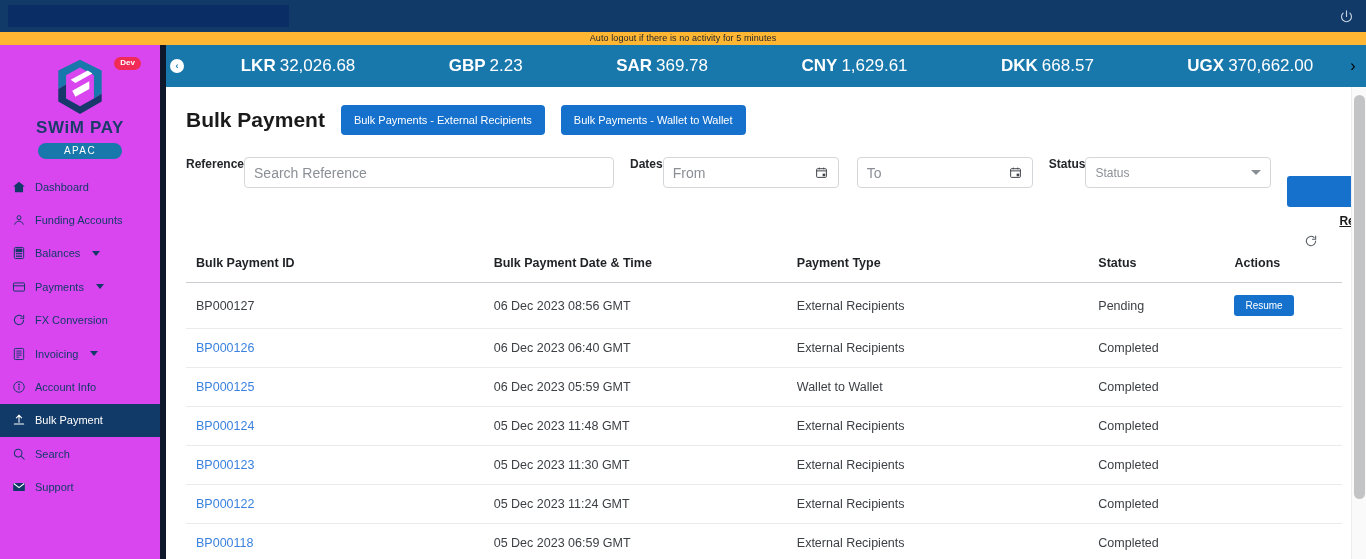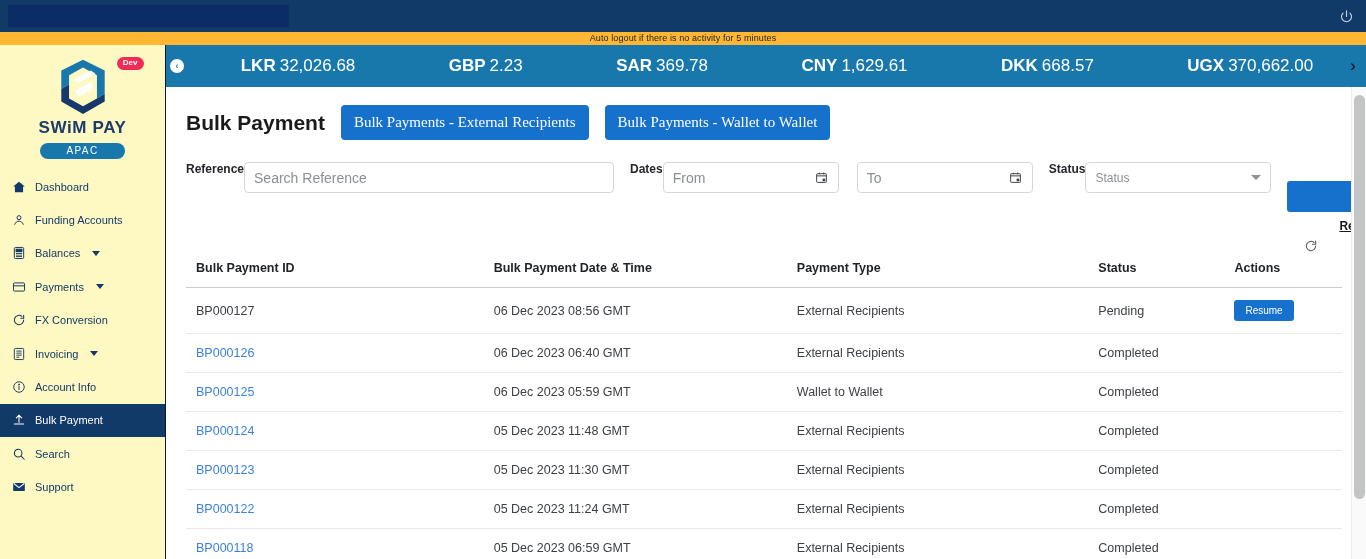--- a/index.html
+++ b/index.html
@@ -34,22 +34,22 @@
     display: flex; align-items: center; justify-content: center;
   }
   .logout-strip span {
     font-size: 9px; color: #23252a; letter-spacing: .1px;
     line-height: 13px; white-space: nowrap;
   }
 
   
   .sidebar {
     position: absolute; left: 0; top: 45px; width: 166px; height: 514px;
-    background: #fef9c3;
-    border-right: 1px solid #0f172a;
+    background: #d946ef;
+    border-right: 6px solid #0f172a;
     overflow: hidden;
   }
   .brand {
     position: relative; height: 122px;
     display: flex; flex-direction: column; align-items: center;
     padding-top: 10px;
   }
   .logo-wrap { position: relative; width: 78px; height: 62px; }
   .dev-badge {
     position: absolute; right: -22px; top: 2px;
@@ -129,21 +129,21 @@
   .content-inner { padding: 0 24px 0 20px; }
 
   .page-head {
     display: flex; align-items: center; gap: 16px;
     padding-top: 18px;
   }
   .page-title { font-size: 21px; font-weight: bold; color: #1a1a1a; }
   .btn-blue {
     background: #1671cd; color: #ffffff;
     border: none; border-radius: 4px;
-    font-size: 15px; font-family: Liberation Serif, serif;
+    font-size: 11px; font-family: Liberation Sans, sans-serif;
     padding: 9px 13px; cursor: pointer;
     white-space: nowrap;
   }
 
   
   .filters {
     display: flex; align-items: flex-start; margin-top: 22px; gap: 16px;
   }
   .fgroup { display: flex; flex-direction: row; }
   .flabel {

